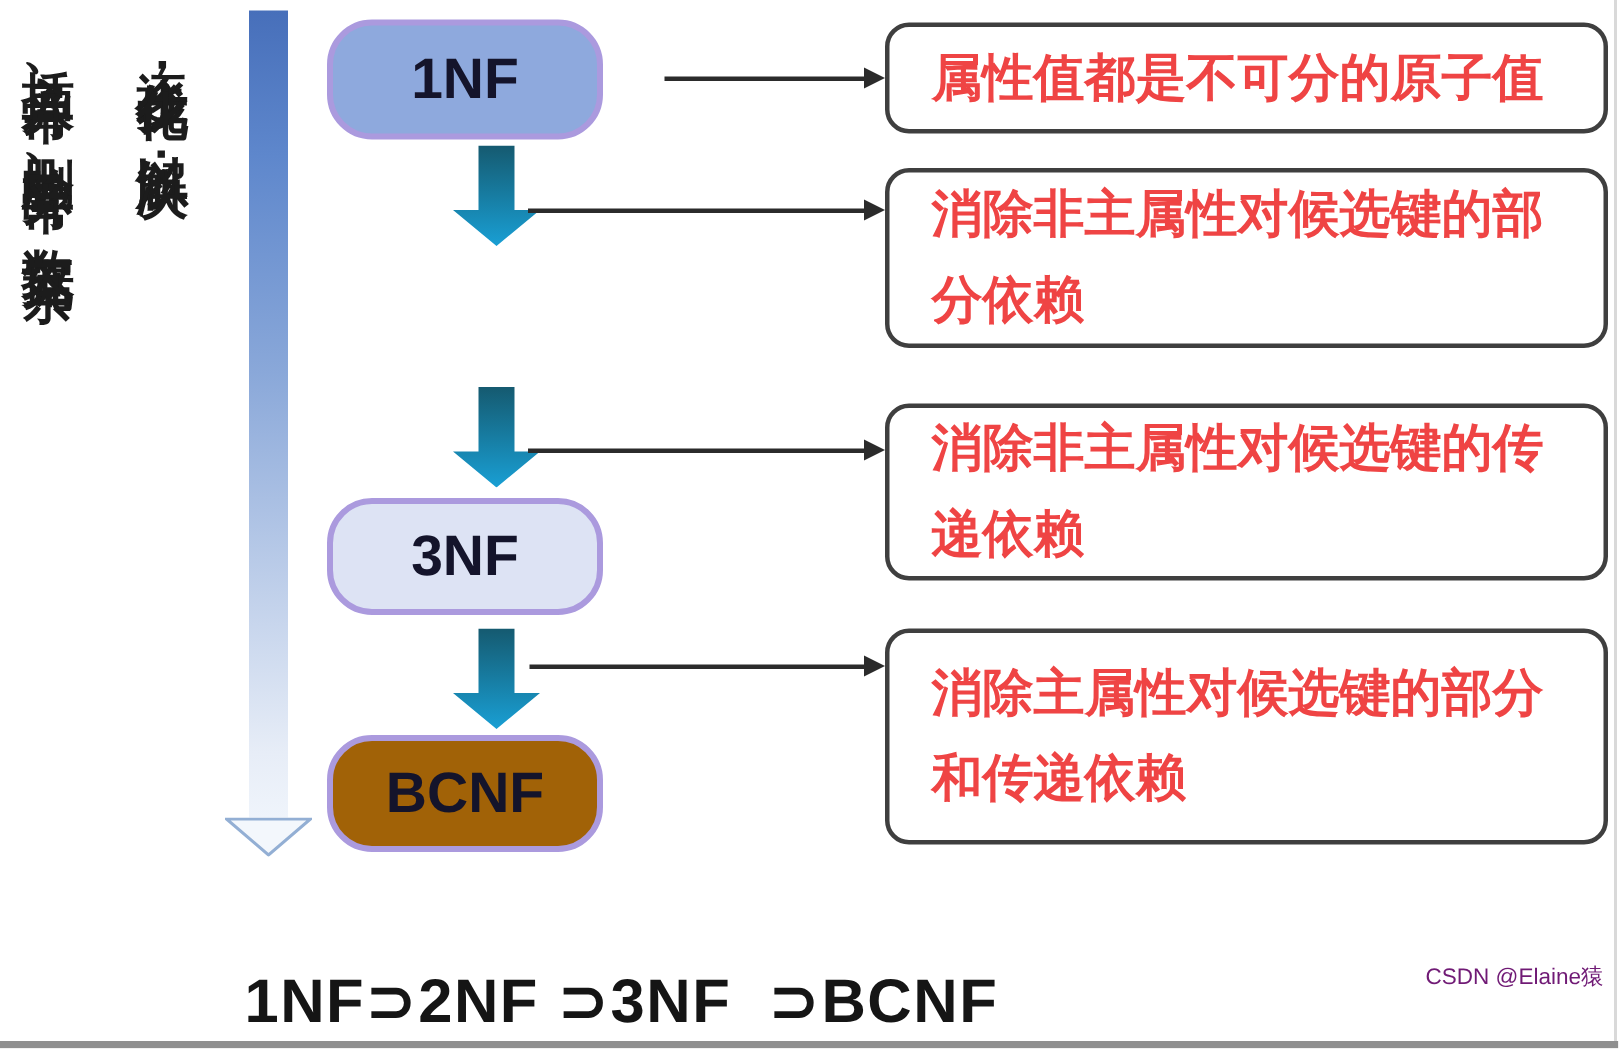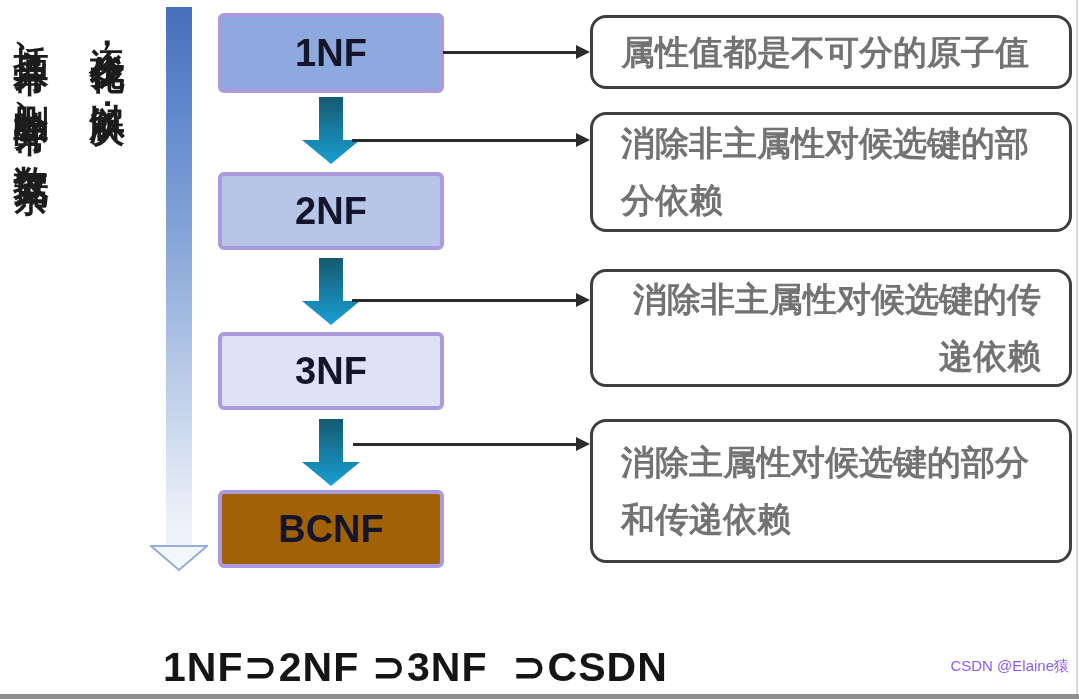--- a/index.html
+++ b/index.html
@@ -15,83 +15,80 @@
   #vcol-problems{left:14px;top:18px;font-size:35px;letter-spacing:5px;}
   #vcol-process{left:90px;top:20px;font-size:35px;letter-spacing:4px;}
   
   #big-arrow-shaft{
     position:absolute;left:166px;top:7px;width:26px;height:538px;
     background:linear-gradient(180deg,#476fba 0%,#5e87cc 18%,#8aa8d9 45%,#bccde9 70%,#e7edf7 92%,#eff4fb 100%);
   }
   #big-arrow-head{position:absolute;left:150px;top:545px;width:58px;height:26px;}
   
   .nf-node{
-    position:absolute;left:218px;width:226px;box-sizing:border-box;
-    border:4px solid #ab9ade;border-radius:6px;
+    position:absolute;left:218px;width:184px;box-sizing:border-box;
+    border:4px solid #ab9ade;border-radius:30px;
     display:flex;align-items:center;justify-content:center;
     font-size:38px;font-weight:700;color:#14142b;
   }
   #node-1nf{top:13px;height:80px;}
   #node-2nf{top:172px;height:78px;}
   #node-3nf{top:332px;height:78px;}
   #node-bcnf{top:490px;height:78px;}
   
   .step-arrow{position:absolute;left:302px;width:58px;height:67px;}
   #step-arrow-1{top:97px;}
   #step-arrow-2{top:258px;}
   #step-arrow-3{top:419px;}
   
   .desc-box{
     position:absolute;left:590px;width:482px;box-sizing:border-box;
     background:#ffffff;border:3px solid #3f3f3f;border-radius:16px;
     padding:0 28px;display:flex;flex-direction:column;justify-content:center;
-    font-size:34px;font-weight:700;color:#737373;line-height:57px;
+    font-size:34px;font-weight:700;color:#ef4444;line-height:57px;
   }
   #desc-1{top:15px;height:74px;}
   #desc-2{top:112px;height:120px;align-items:center;}
-  #desc-3{top:269px;height:118px;text-align:right;}
+  #desc-3{top:269px;height:118px;}
   #desc-4{top:419px;height:144px;}
   
   .connector{position:absolute;height:3px;background:#2b2b2b;}
   .connector::after{
     content:"";position:absolute;right:-13px;top:-6px;width:0;height:0;
     border-left:14px solid #2b2b2b;border-top:7px solid transparent;border-bottom:7px solid transparent;
   }
   #connector-1{left:443px;top:51px;width:134px;}
   #connector-2{left:352px;top:139px;width:225px;}
   #connector-3{left:352px;top:299px;width:225px;}
   #connector-4{left:353px;top:443px;width:224px;}
   
   #formula{
     position:absolute;left:163px;top:643px;font-size:41px;font-weight:700;
     color:#151515;letter-spacing:1px;white-space:pre;
   }
   
-  #watermark{position:absolute;right:10px;top:657px;font-size:15px;color:#8b5cf6;}
+  #watermark{position:absolute;right:10px;top:642px;font-size:15px;color:#701a75;}
   #bottom-bar{position:absolute;left:0;bottom:0;width:100%;height:5px;background:#8f8f8f;}
   #right-edge-line{position:absolute;left:1076px;top:0;width:2px;height:694px;background:#d9d9d9;}
 </style>
 </head>
 <body>
 
 <div id="stage">
 
   <div id="vcol-problems" class="vtext">插入异常、删除异常、数据冗余</div>
   <div id="vcol-process" class="vtext">逐步优化，以解决:</div>
 
   <div id="big-arrow-shaft"></div>
   <svg id="big-arrow-head" viewBox="0 0 58 26" xmlns="http://www.w3.org/2000/svg">
     <polygon points="1,1 57,1 29,25" stroke="#93afd4" stroke-width="2" fill="#f3f7fc"></polygon>
   </svg>
 
   <div id="node-1nf" class="nf-node" style="background: rgb(142, 169, 221);">
     <span>1NF</span>
-  </div>
-  <div id="node-2nf" class="nf-node" style="background: rgb(183, 198, 232);">
-    <span>2NF</span>
   </div>
   <div id="node-3nf" class="nf-node" style="background: rgb(221, 227, 244); text-align: right;">
     <span>3NF</span>
   </div>
   <div id="node-bcnf" class="nf-node" style="background: #a16207;">
     <span>BCNF</span>
   </div>
 
   <svg id="step-arrow-1" class="step-arrow" viewBox="0 0 58 67" xmlns="http://www.w3.org/2000/svg">
     <defs>
@@ -132,19 +129,19 @@
   <div id="desc-2" class="desc-box">
     <span>消除非主属性对候选键的部分依赖</span>
   </div>
   <div id="desc-3" class="desc-box">
     <span>消除非主属性对候选键的传递依赖</span>
   </div>
   <div id="desc-4" class="desc-box">
     <span>消除主属性对候选键的部分和传递依赖</span>
   </div>
 
-  <div id="formula">1NF⊃2NF ⊃3NF  ⊃CSDN</div>
+  <div id="formula">1NF⊃2NF ⊃3NF  ⊃BCNF</div>
 
   <div id="watermark">CSDN @Elaine猿</div>
   <div id="right-edge-line"></div>
   <div id="bottom-bar"></div>
 
 </div>
 
 </body></html>

